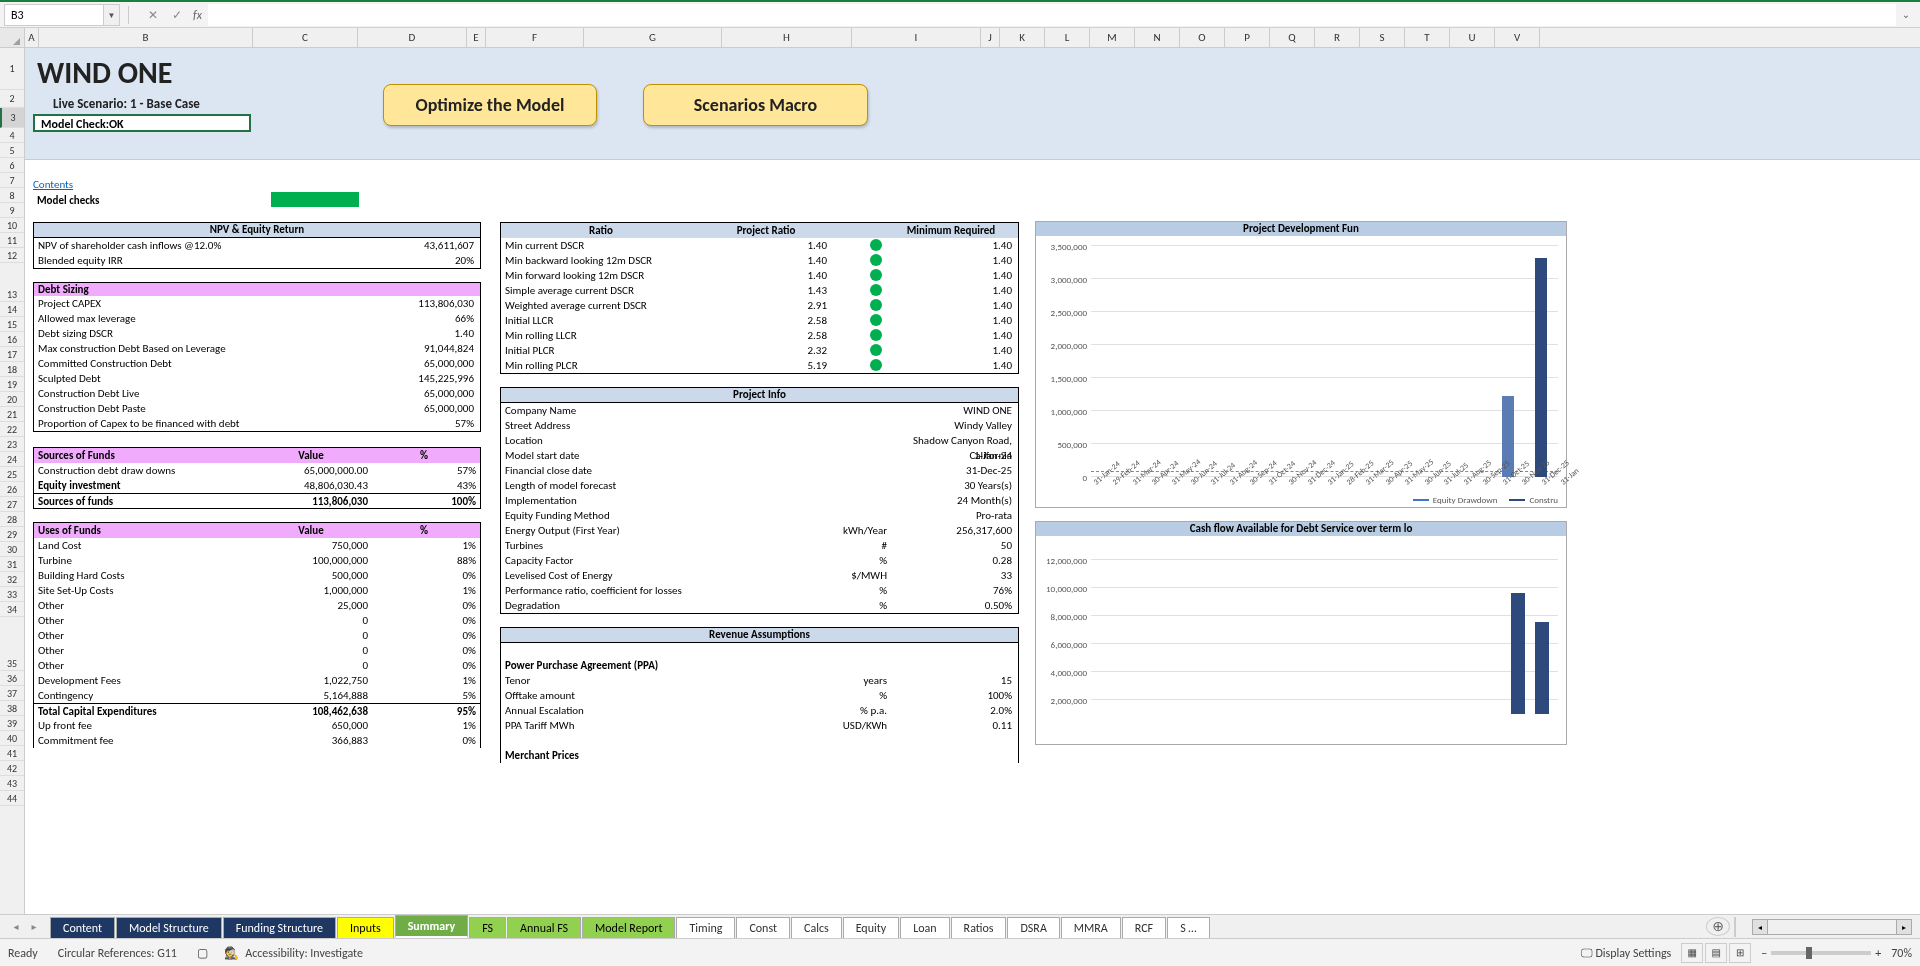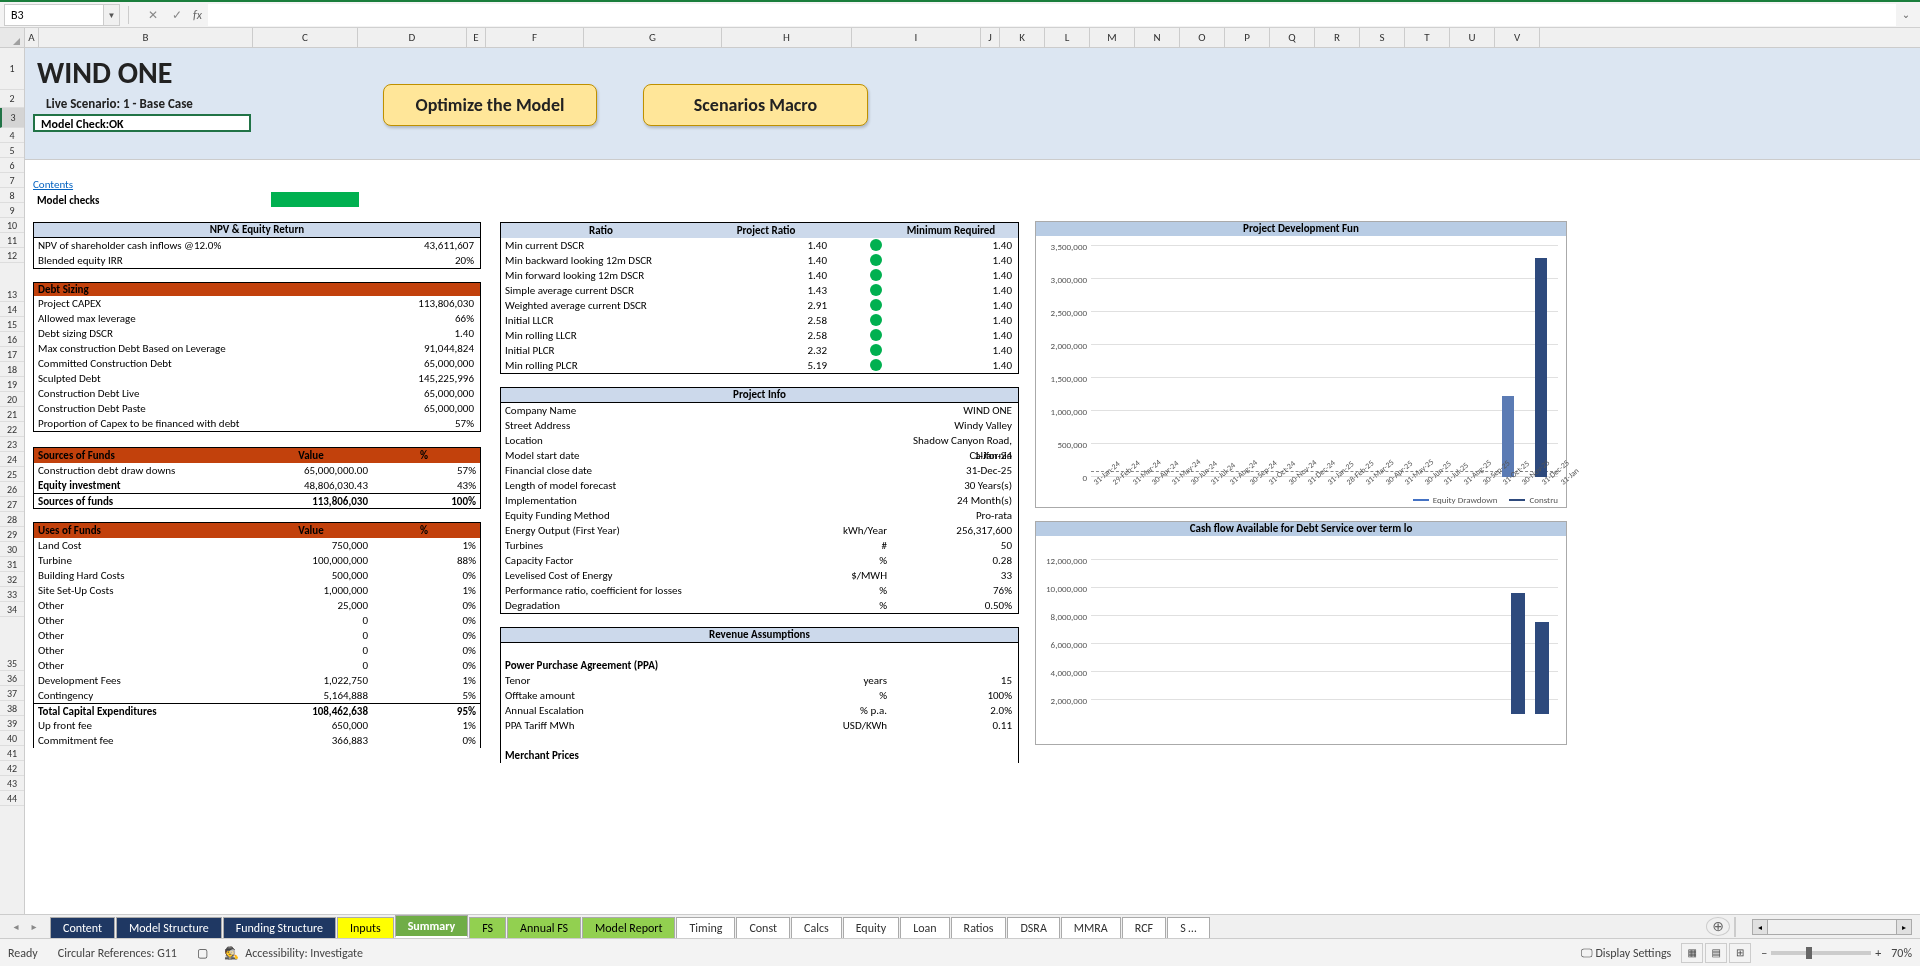--- a/index.html
+++ b/index.html
@@ -26,36 +26,36 @@
 .sheet-area { display: flex; height: 872px; overflow: hidden; }
 .row-headers { width: 25px; background: #f0f0f0; border-right: 1px solid #ccc; }
 .row-header { height: 15px; border-bottom: 1px solid #ddd; text-align: center; font-size: 10px; color: #333; line-height: 15px; }
 .row-header.selected { background: #d4d4d4; border-left: 2px solid #217346; }
 
 .grid { flex: 1; position: relative; }
 
 
 .header-panel { position: absolute; top: 0; left: 0; right: 0; height: 112px; background: #dce6f2; border-bottom: 1px solid #ccc; }
 .title { position: absolute; top: 6px; left: 12px; font-size: 30px; font-weight: bold; color: #222; }
-.scenario { position: absolute; top: 48px; left: 21px; font-size: 13px; font-weight: bold; color: #222; }
+.scenario { position: absolute; top: 48px; left: 28px; font-size: 13px; font-weight: bold; color: #222; }
 .model-check { position: absolute; top: 66px; left: 8px; width: 218px; height: 18px; border: 2px solid #217346; background: #fff; padding: 1px 6px; font-size: 12px; font-weight: bold; }
 
 .macro-btn { position: absolute; top: 36px; height: 42px; background: #ffe699; border: 1px solid #bf9000; border-radius: 8px; display: flex; align-items: center; justify-content: center; font-size: 18px; font-weight: bold; color: #222; box-shadow: 1px 2px 3px rgba(0,0,0,0.2); }
 .macro-btn.optimize { left: 358px; width: 214px; }
 .macro-btn.scenarios { left: 618px; width: 225px; }
 
 
 .content { position: absolute; top: 112px; left: 0; right: 0; bottom: 0; }
 .link-contents { position: absolute; top: 18px; left: 8px; color: #0563c1; text-decoration: underline; font-size: 11px; }
 .model-checks-label { position: absolute; top: 34px; left: 12px; font-weight: bold; font-size: 11px; }
 .green-bar { position: absolute; top: 32px; left: 246px; width: 88px; height: 15px; background: #00b050; text-align: right; padding-right: 4px; color: #00b050; font-size: 11px; }
 
 .section { position: absolute; border: 1px solid #000; }
 .section-header { background: #ccd9eb; text-align: center; font-weight: bold; font-size: 11px; line-height: 14px; border-bottom: 1px solid #000; }
-.section-subheader { background: #c2410c; font-weight: bold; font-size: 11px; }
+.section-subheader { background: #f0abfc; font-weight: bold; font-size: 11px; }
 .row-item { display: flex; font-size: 11px; line-height: 15px; height: 15px; }
 .row-item .label { padding-left: 4px; }
 .row-item .val { text-align: right; padding-right: 4px; }
 .row-item.bold { font-weight: bold; }
 .row-item.border-top { border-top: 1px solid #000; }
 .green-dot { width: 12px; height: 12px; background: #00b050; border-radius: 50%; display: inline-block; margin: 1px auto; }
 
 
 .chart-box { position: absolute; border: 1px solid #aaa; background: #fff; }
 .chart-title { text-align: center; font-size: 11px; font-weight: bold; background: #b8cce4; line-height: 14px; }

